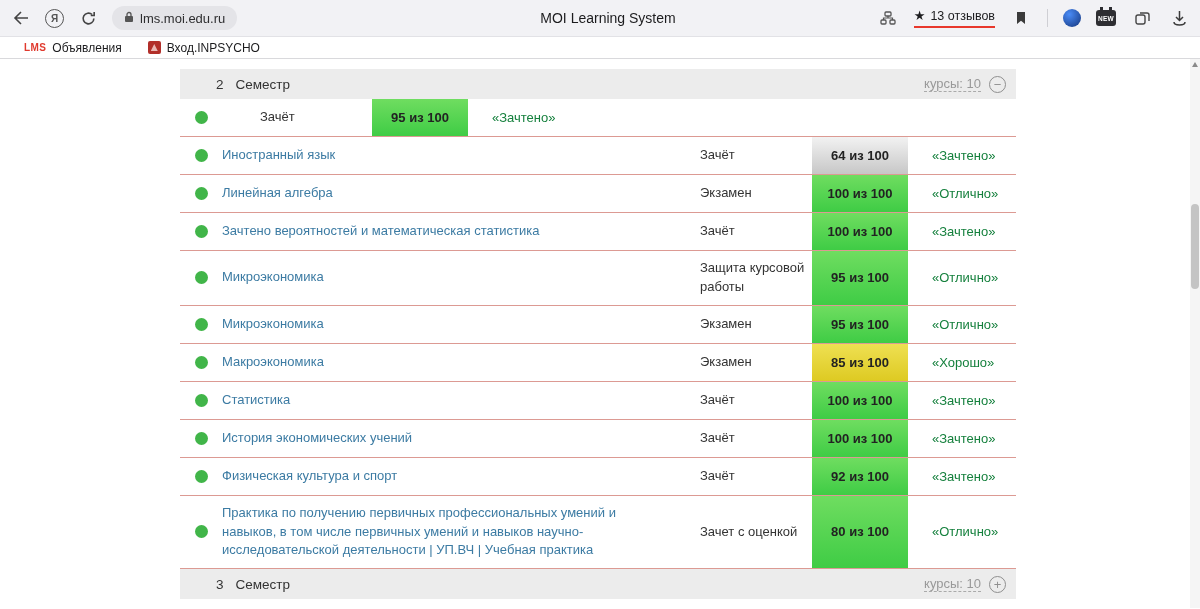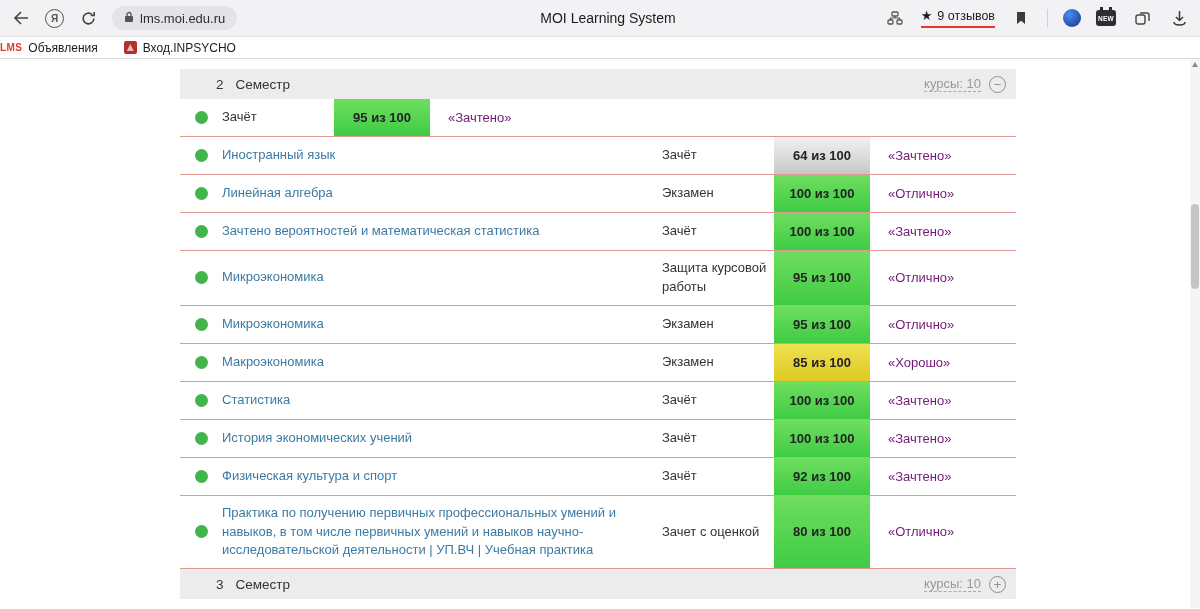--- a/index.html
+++ b/index.html
@@ -27,21 +27,21 @@
   .profile-circle { width:18px; height:18px; border-radius:50%;
     background:radial-gradient(circle at 35% 30%, #4a8cf7, #15357c); cursor:pointer; }
   .cal-icon { width:20px; height:16px; background:#2e2e32; border-radius:3px; color:#fff;
     font-size:6.5px; font-weight:bold; display:flex; align-items:center; justify-content:center;
     letter-spacing:.3px; position:relative; cursor:pointer; }
   .cal-icon:before { content:""; position:absolute; top:-3px; left:4px; width:3px; height:4px; background:#2e2e32; }
   .cal-icon:after  { content:""; position:absolute; top:-3px; right:4px; width:3px; height:4px; background:#2e2e32; }
 
   
   .bookmarks { height:22px; background:#fff; border-bottom:1px solid #d9d9dc;
-    display:flex; align-items:center; padding:0 0; gap:26px; font-size:12px; color:#1c1c1e; }
+    display:flex; align-items:center; padding:0 24px; gap:26px; font-size:12px; color:#1c1c1e; }
   .bm-item { display:flex; align-items:center; gap:6px; cursor:pointer; }
   .lms-fav { color:#e03a2e; font-weight:bold; font-size:10px; letter-spacing:.4px; }
   .shield-fav { width:13px; height:13px; background:#b22f2a; border-radius:2px; position:relative; }
   .shield-fav:after { content:""; position:absolute; left:3px; top:3px; width:7px; height:7px;
     background:#e9b8b4; clip-path:polygon(0 100%,50% 0,100% 100%); }
 
   
   .page { position:relative; height:549px; background:#fff; overflow:hidden; }
   .table-wrap { margin-left:180px; width:836px; padding-top:10px; }
 
@@ -53,26 +53,26 @@
   .circle-toggle { margin-left:8px; width:17px; height:17px; border:1.5px solid #8f8f8f;
     border-radius:50%; color:#8f8f8f; display:flex; align-items:center; justify-content:center;
     font-size:13px; line-height:1; cursor:pointer; }
 
   .course-row { display:flex; align-items:stretch; min-height:38px; border-bottom:1px solid #dc9a93; }
   .cell { display:flex; align-items:center; }
   .dot-cell { width:42px; justify-content:center; }
   .dot { width:13px; height:13px; border-radius:50%; background:#41b549; }
   .name-cell { width:440px; padding:8px 10px 8px 0; }
   .course-link { color:#3c7ba3; font-size:13px; line-height:1.45; text-decoration:none; cursor:pointer; }
-  .exam-cell { width:112px; padding:8px 6px 8px 0; font-size:13px; color:#333; line-height:1.45; }
+  .exam-cell { width:112px; padding:8px 6px 8px 0; font-size:13px; color:#333; line-height:1.45;margin-left:38px; }
   .score-cell { width:96px; justify-content:center; font-size:13px; font-weight:600; color:#222; }
   .score-green  { background:linear-gradient(180deg,#6fdd60,#3fcc45); }
   .score-gray   { background:linear-gradient(180deg,#f2f2f2,#c7c7c7); }
   .score-yellow { background:linear-gradient(180deg,#efe052,#ddca22);align-items:center; }
-  .grade-cell { flex:1; padding-left:18px; font-size:13px; color:#701a75; }
+  .grade-cell { flex:1; padding-left:24px; font-size:13px; color:#15803d; }
 
   
   .scrollbar { position:absolute; right:0; top:0; width:10px; height:100%; background:#f5f5f5; }
   .scroll-arrow { position:absolute; top:3px; left:2px; width:0; height:0;
     border-left:3px solid transparent; border-right:3px solid transparent; border-bottom:5px solid #8a8a8a; }
   .scroll-thumb { position:absolute; right:1px; top:145px; width:8px; height:85px;
     background:#c4c4c4; border-radius:4px; cursor:grab; }
 </style>
 </head>
 <body>
@@ -108,21 +108,21 @@
     <span class="icon-btn">
       <svg width="16" height="14" viewBox="0 0 16 14">
           <rect x="5" y="1" width="6" height="4" rx="1" fill="none" stroke="#555" stroke-width="1.3"></rect>
           <rect x="1" y="9" width="5" height="4" rx="1" fill="none" stroke="#555" stroke-width="1.3"></rect>
           <rect x="10" y="9" width="5" height="4" rx="1" fill="none" stroke="#555" stroke-width="1.3"></rect>
           <path d="M8 5v2M3.5 9V7h9v2" fill="none" stroke="#555" stroke-width="1.2"></path>
         </svg>
     </span>
     <span class="reviews">
       <span class="star">★</span>
-      <span>9 отзывов</span>
+      <span>13 отзывов</span>
     </span>
     <span class="icon-btn">
       <svg width="12" height="14" viewBox="0 0 12 14">
           <path d="M2 1h8v12L6 9.8 2 13z" fill="#3b3b3b"></path>
         </svg>
     </span>
     <span class="v-divider"></span>
     <span class="profile-circle"></span>
     <span class="cal-icon">NEW</span>
     <span class="icon-btn">

